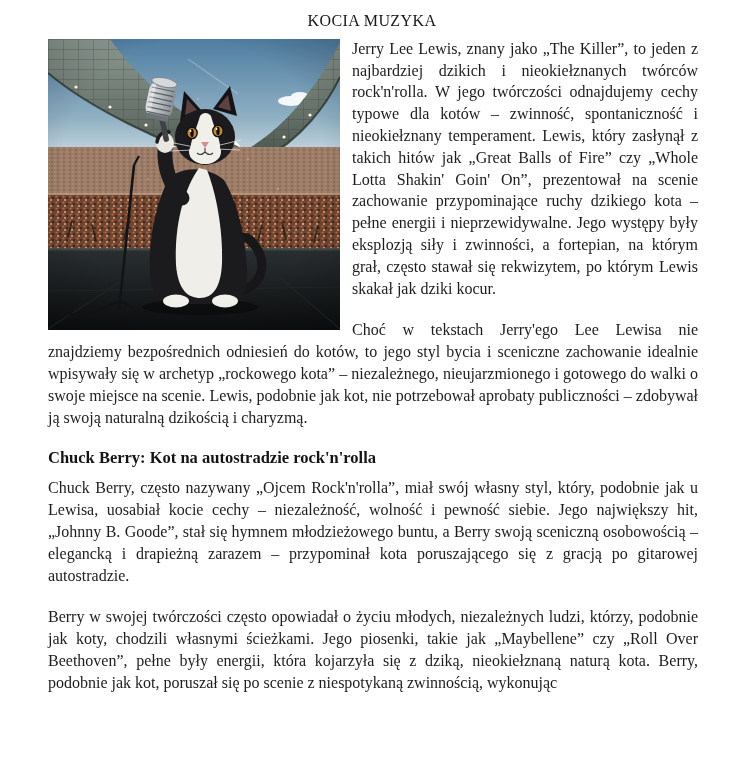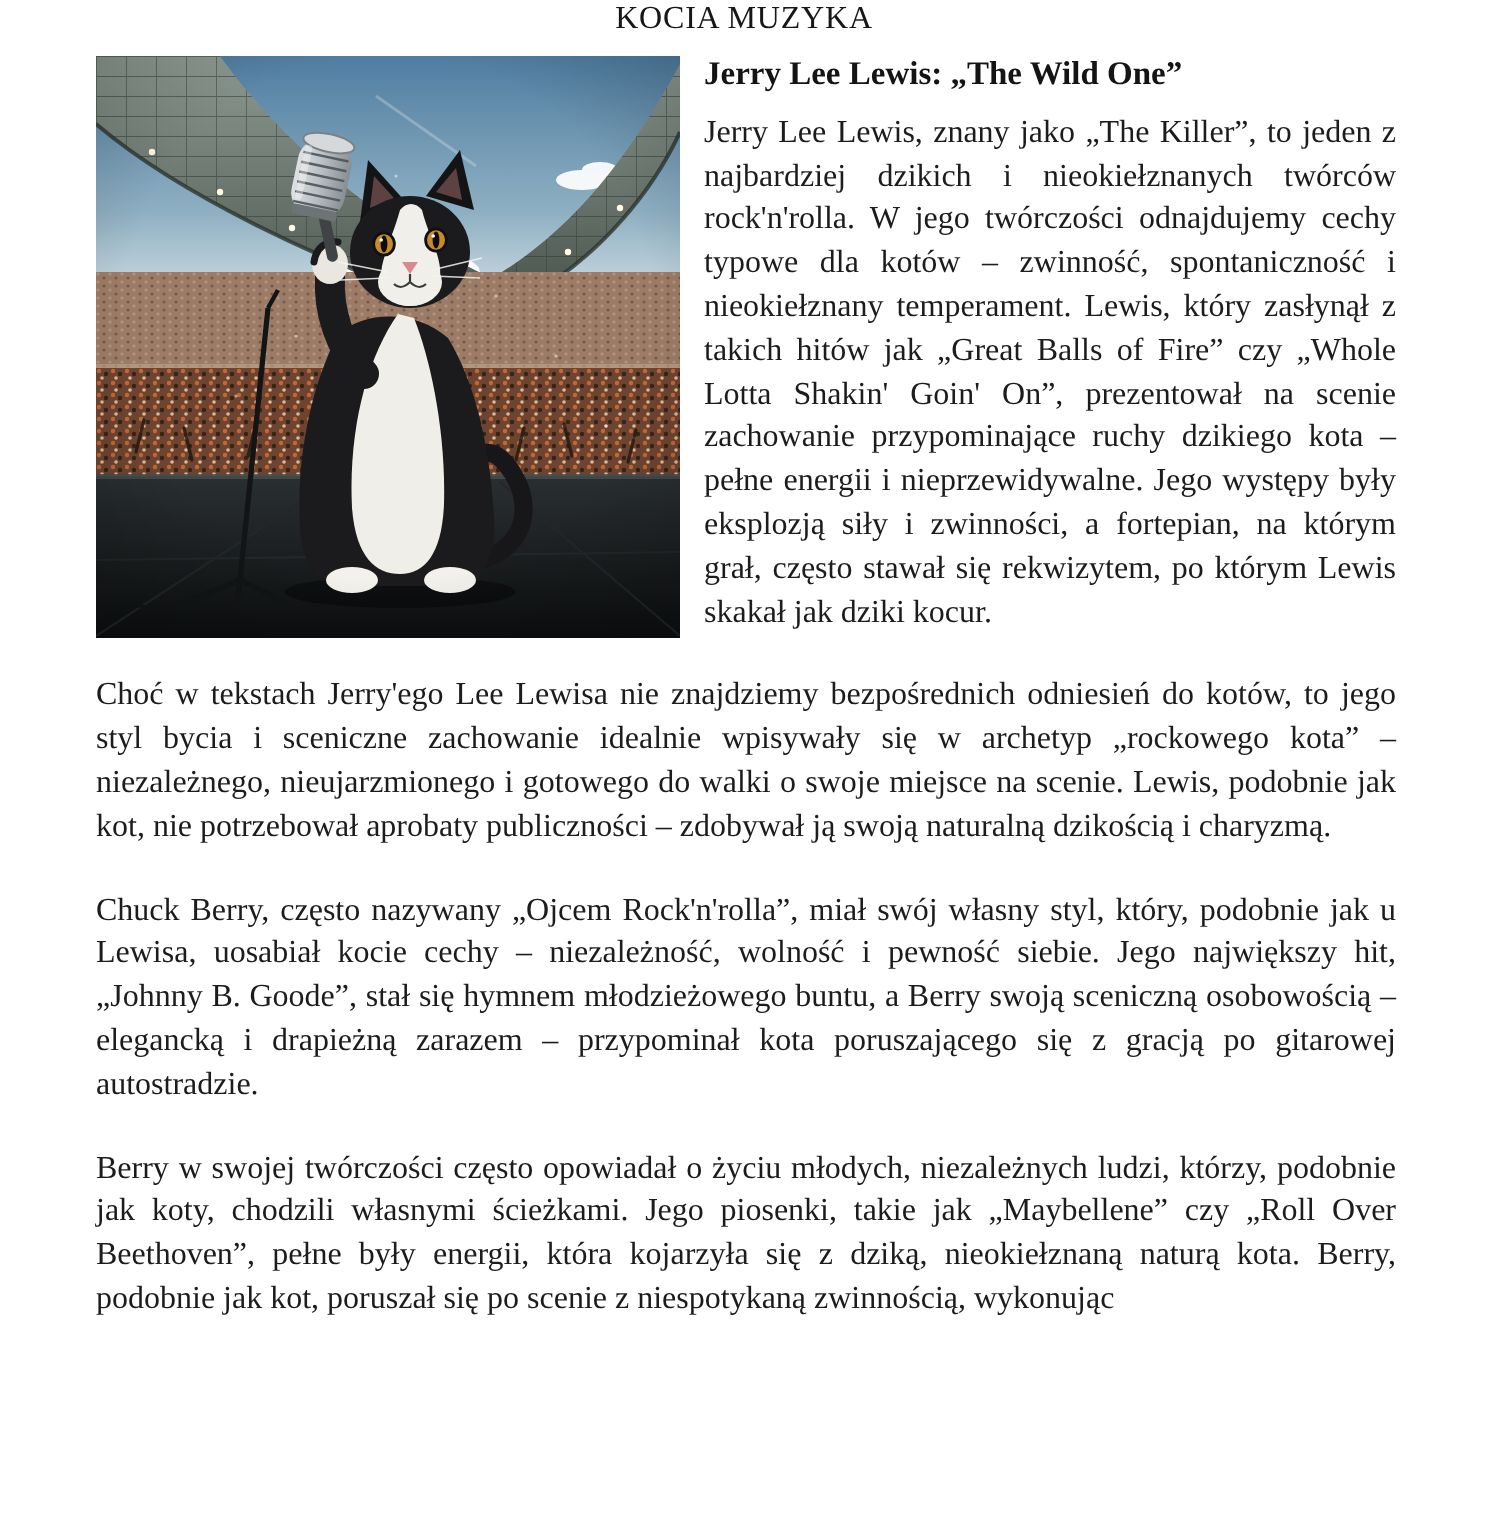--- a/index.html
+++ b/index.html
@@ -6,20 +6,21 @@
   html,body { background:#ffffff; }
   .page {
     position:relative;
     width:744px; height:767px;
     overflow:hidden;
     background:#ffffff;
     font-family:"Liberation Serif", serif;
     color:#1c1c1c;
   }
   .doc-title {
+    padding-top:11px;
     text-align:center;
     font-size:16px;
     line-height:1.3;
     letter-spacing:0.4px;
     font-weight:400;
     color:#17171a;
   }
   .article {
     padding:6px 46px 0 48px;
     text-align:justify;
@@ -215,21 +216,21 @@
             <circle cx="100" cy="140" r="0.8"></circle>
           <circle cx="255" cy="185" r="0.8"></circle>
             <circle cx="150" cy="60" r="0.8"></circle>
         </g>
 
         <rect x="0" y="0" width="292" height="291" fill="url(#vig)"></rect>
       </svg>
     </figure>
 
 
-    <h2 class="section-heading">Jerry Lee Lewis: „The Wild One”</h2>
     <p class="body-text">Jerry Lee Lewis, znany jako „The Killer”, to jeden z najbardziej dzikich i nieokiełznanych twórców rock'n'rolla. W jego twórczości odnajdujemy cechy typowe dla kotów – zwinność, spontaniczność i nieokiełznany temperament. Lewis, który zasłynął z takich hitów jak „Great Balls of Fire” czy „Whole Lotta Shakin' Goin' On”, prezentował na scenie zachowanie przypominające ruchy dzikiego kota – pełne energii i nieprzewidywalne. Jego występy były eksplozją siły i zwinności, a fortepian, na którym grał, często stawał się rekwizytem, po którym Lewis skakał jak dziki kocur.</p>
     <p class="body-text">Choć w tekstach Jerry'ego Lee Lewisa nie znajdziemy bezpośrednich odniesień do kotów, to jego styl bycia i sceniczne zachowanie idealnie wpisywały się w archetyp „rockowego kota” – niezależnego, nieujarzmionego i gotowego do walki o swoje miejsce na scenie. Lewis, podobnie jak kot, nie potrzebował aprobaty publiczności – zdobywał ją swoją naturalną dzikością i charyzmą.</p>
 
+    <h2 class="section-heading">Chuck Berry: Kot na autostradzie rock'n'rolla</h2>
     <p class="body-text">Chuck Berry, często nazywany „Ojcem Rock'n'rolla”, miał swój własny styl, który, podobnie jak u Lewisa, uosabiał kocie cechy – niezależność, wolność i pewność siebie. Jego największy hit, „Johnny B. Goode”, stał się hymnem młodzieżowego buntu, a Berry swoją sceniczną osobowością – elegancką i drapieżną zarazem – przypominał kota poruszającego się z gracją po gitarowej autostradzie.</p>
     <p class="body-text">Berry w swojej twórczości często opowiadał o życiu młodych, niezależnych ludzi, którzy, podobnie jak koty, chodzili własnymi ścieżkami. Jego piosenki, takie jak „Maybellene” czy „Roll Over Beethoven”, pełne były energii, która kojarzyła się z dziką, nieokiełznaną naturą kota. Berry, podobnie jak kot, poruszał się po scenie z niespotykaną zwinnością, wykonując</p>
 
   </div>
 </div>
 
 </body></html>

